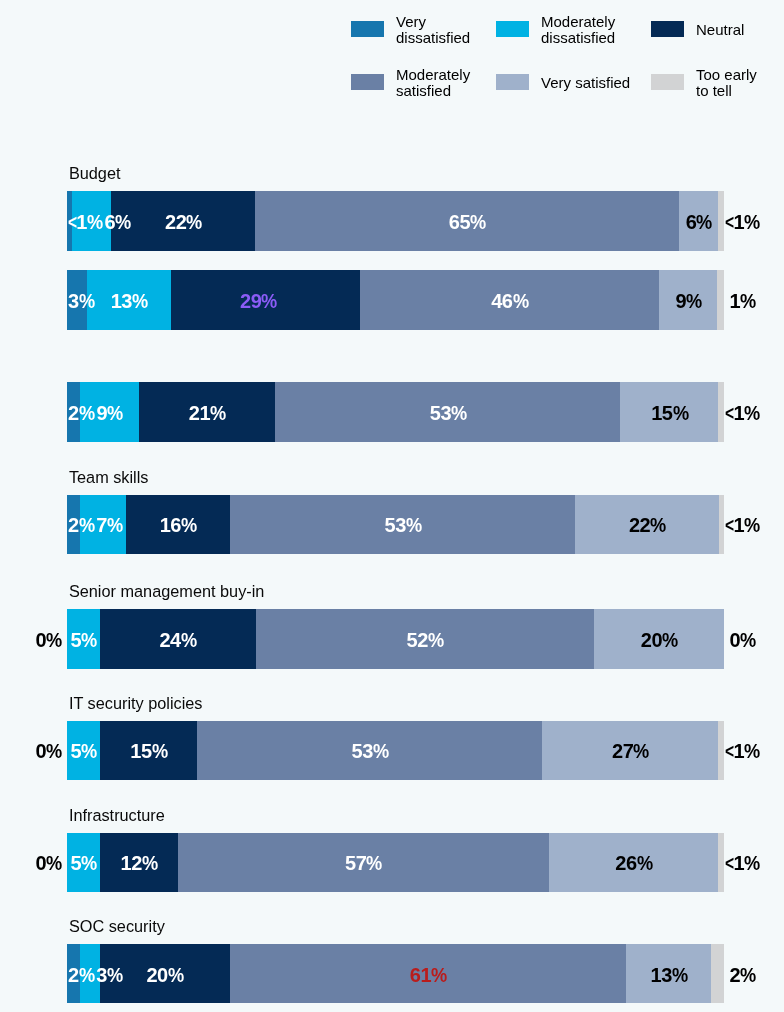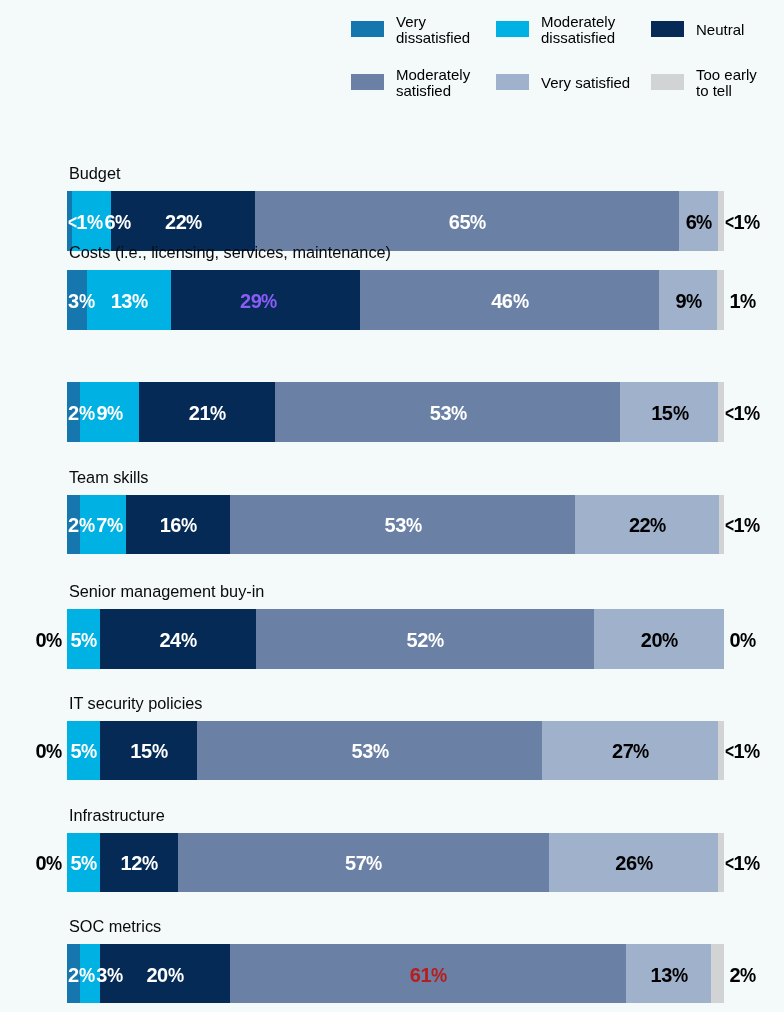--- a/index.html
+++ b/index.html
@@ -89,21 +89,20 @@
         <div class="seg" style="left: 651.128px; width: 5.8719px; background: rgb(210, 211, 212);"></div>
       </div>
       <div class="lab" style="color: rgb(255, 255, 255); left: 68px;"><span class="lt">&lt;</span>1<span class="pc">%</span></div>
       <div class="lab" style="color: rgb(255, 255, 255); left: 104.478px;">6<span class="pc">%</span></div>
       <div class="lab" style="color: rgb(255, 255, 255); left: 164.971px;">22<span class="pc">%</span></div>
       <div class="lab" style="color: rgb(255, 255, 255); left: 448.779px;">65<span class="pc">%</span></div>
       <div class="lab" style="color: rgb(0, 0, 0); left: 685.736px;">6<span class="pc">%</span></div>
       <div class="lab" style="color: rgb(0, 0, 0); left: 725.411px;"><span class="lt">&lt;</span>1<span class="pc">%</span></div>
     </div>
     <div class="row" style="top: 270.3px;">
-      <div class="row-title">Costs (i.e., licensing, services, maintenance)</div>
       <div class="bar">
         <div class="seg" style="left: 0px; width: 19.5149px; background: rgb(22, 118, 174);"></div>
         <div class="seg" style="left: 19.5149px; width: 84.5644px; background: rgb(0, 178, 227);"></div>
         <div class="seg" style="left: 104.079px; width: 188.644px; background: rgb(4, 42, 85);"></div>
         <div class="seg" style="left: 292.723px; width: 299.228px; background: rgb(106, 128, 165);"></div>
         <div class="seg" style="left: 591.95px; width: 58.5446px; background: rgb(159, 177, 203);"></div>
         <div class="seg" style="left: 650.495px; width: 6.50495px; background: rgb(210, 211, 212);"></div>
       </div>
       <div class="lab" style="color: rgb(255, 255, 255); left: 68px;">3<span class="pc">%</span></div>
       <div class="lab" style="color: rgb(255, 255, 255); left: 110.635px;">13<span class="pc">%</span></div>
@@ -190,21 +189,21 @@
         <div class="seg" style="left: 651.14px; width: 5.86026px; background: rgb(210, 211, 212);"></div>
       </div>
       <div class="lab" style="color: rgb(0, 0, 0); left: 35.4813px;">0<span class="pc">%</span></div>
       <div class="lab" style="color: rgb(255, 255, 255); left: 70.4597px;">5<span class="pc">%</span></div>
       <div class="lab" style="color: rgb(255, 255, 255); left: 120.463px;">12<span class="pc">%</span></div>
       <div class="lab" style="color: rgb(255, 255, 255); left: 345.106px;">57<span class="pc">%</span></div>
       <div class="lab" style="color: rgb(0, 0, 0); left: 615.329px;">26<span class="pc">%</span></div>
       <div class="lab" style="color: rgb(0, 0, 0); left: 725.411px;"><span class="lt">&lt;</span>1<span class="pc">%</span></div>
     </div>
     <div class="row" style="top: 944.2px;">
-      <div class="row-title">SOC metrics</div>
+      <div class="row-title">SOC security</div>
       <div class="bar">
         <div class="seg" style="left: 0px; width: 13.0099px; background: rgb(22, 118, 174);"></div>
         <div class="seg" style="left: 13.0099px; width: 19.5149px; background: rgb(0, 178, 227);"></div>
         <div class="seg" style="left: 32.5248px; width: 130.099px; background: rgb(4, 42, 85);"></div>
         <div class="seg" style="left: 162.624px; width: 396.802px; background: rgb(106, 128, 165);"></div>
         <div class="seg" style="left: 559.426px; width: 84.5644px; background: rgb(159, 177, 203);"></div>
         <div class="seg" style="left: 643.99px; width: 13.0099px; background: rgb(210, 211, 212);"></div>
       </div>
       <div class="lab" style="color: rgb(255, 255, 255); left: 68px;">2<span class="pc">%</span></div>
       <div class="lab" style="color: rgb(255, 255, 255); left: 96.3375px;">3<span class="pc">%</span></div>

